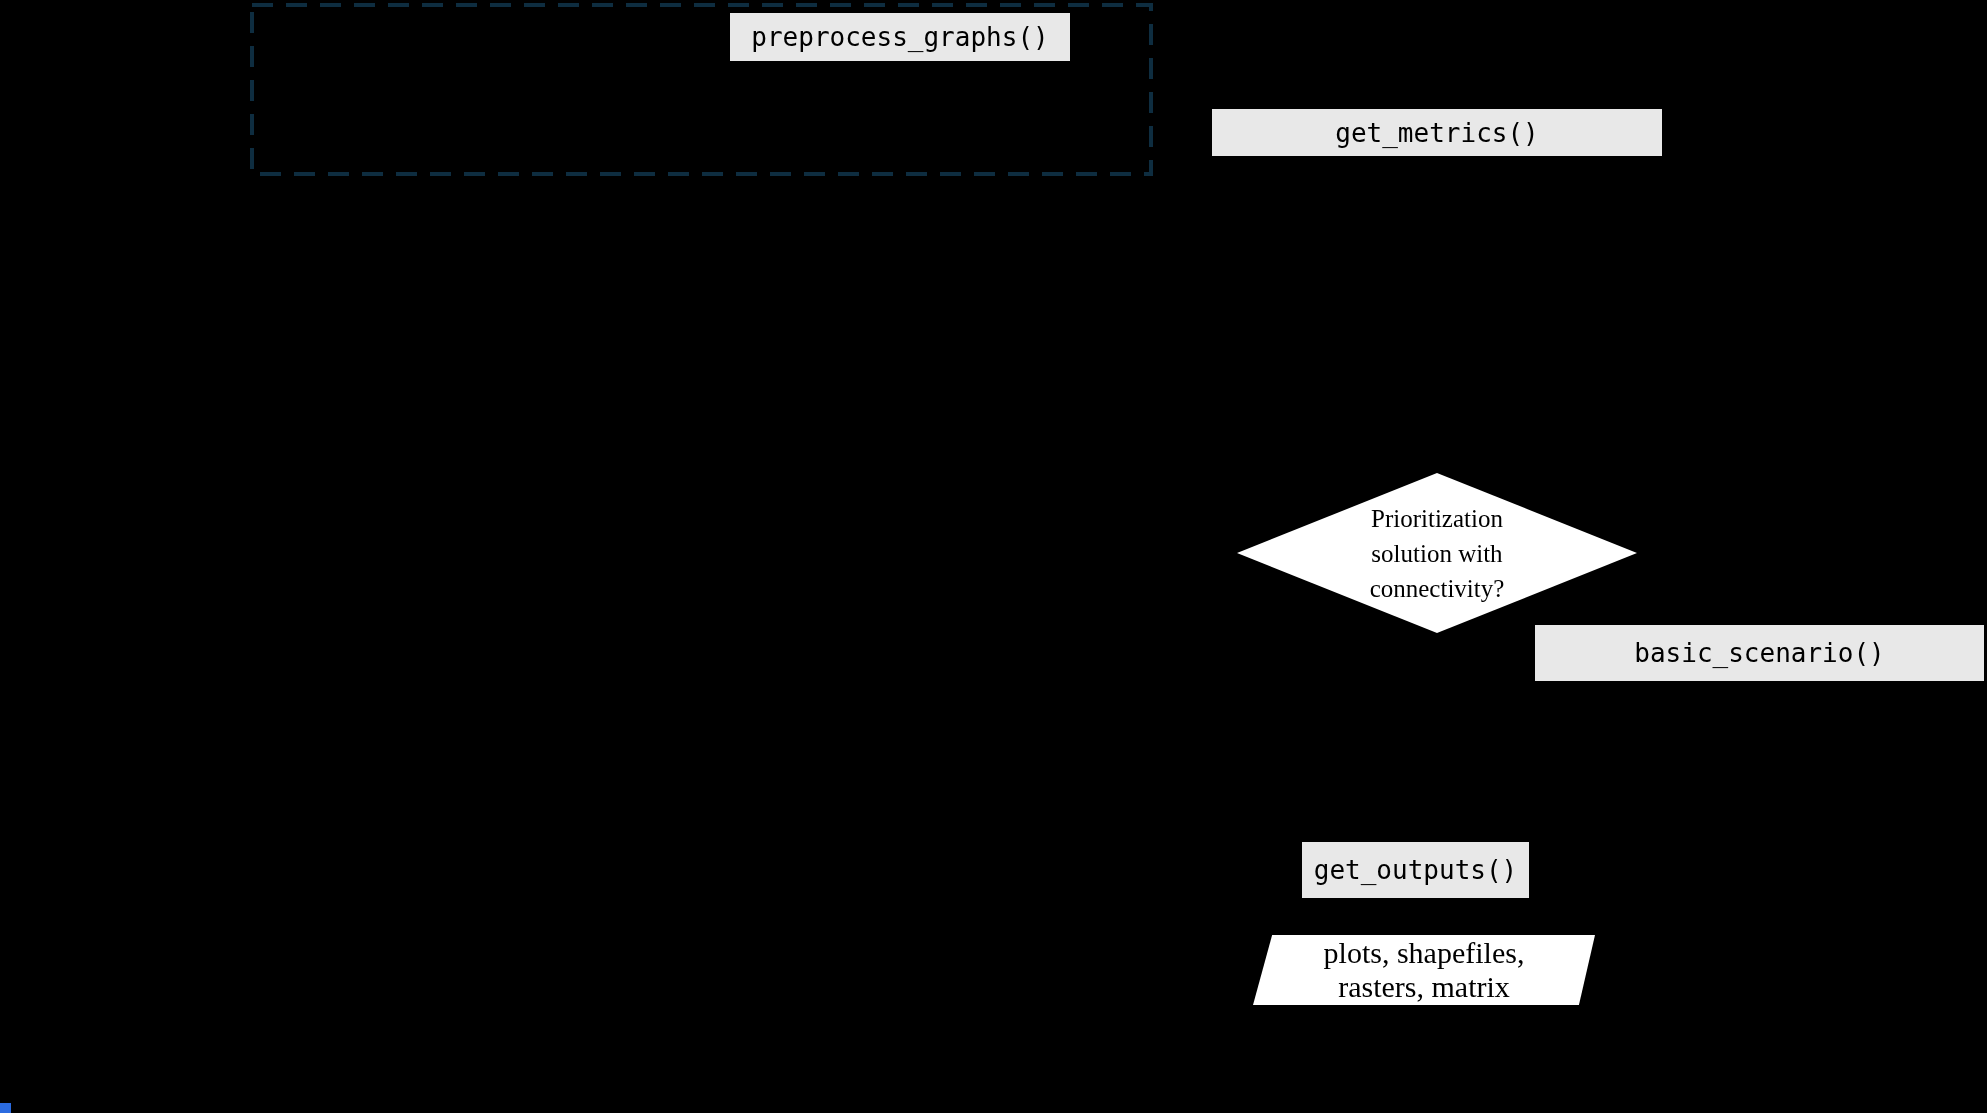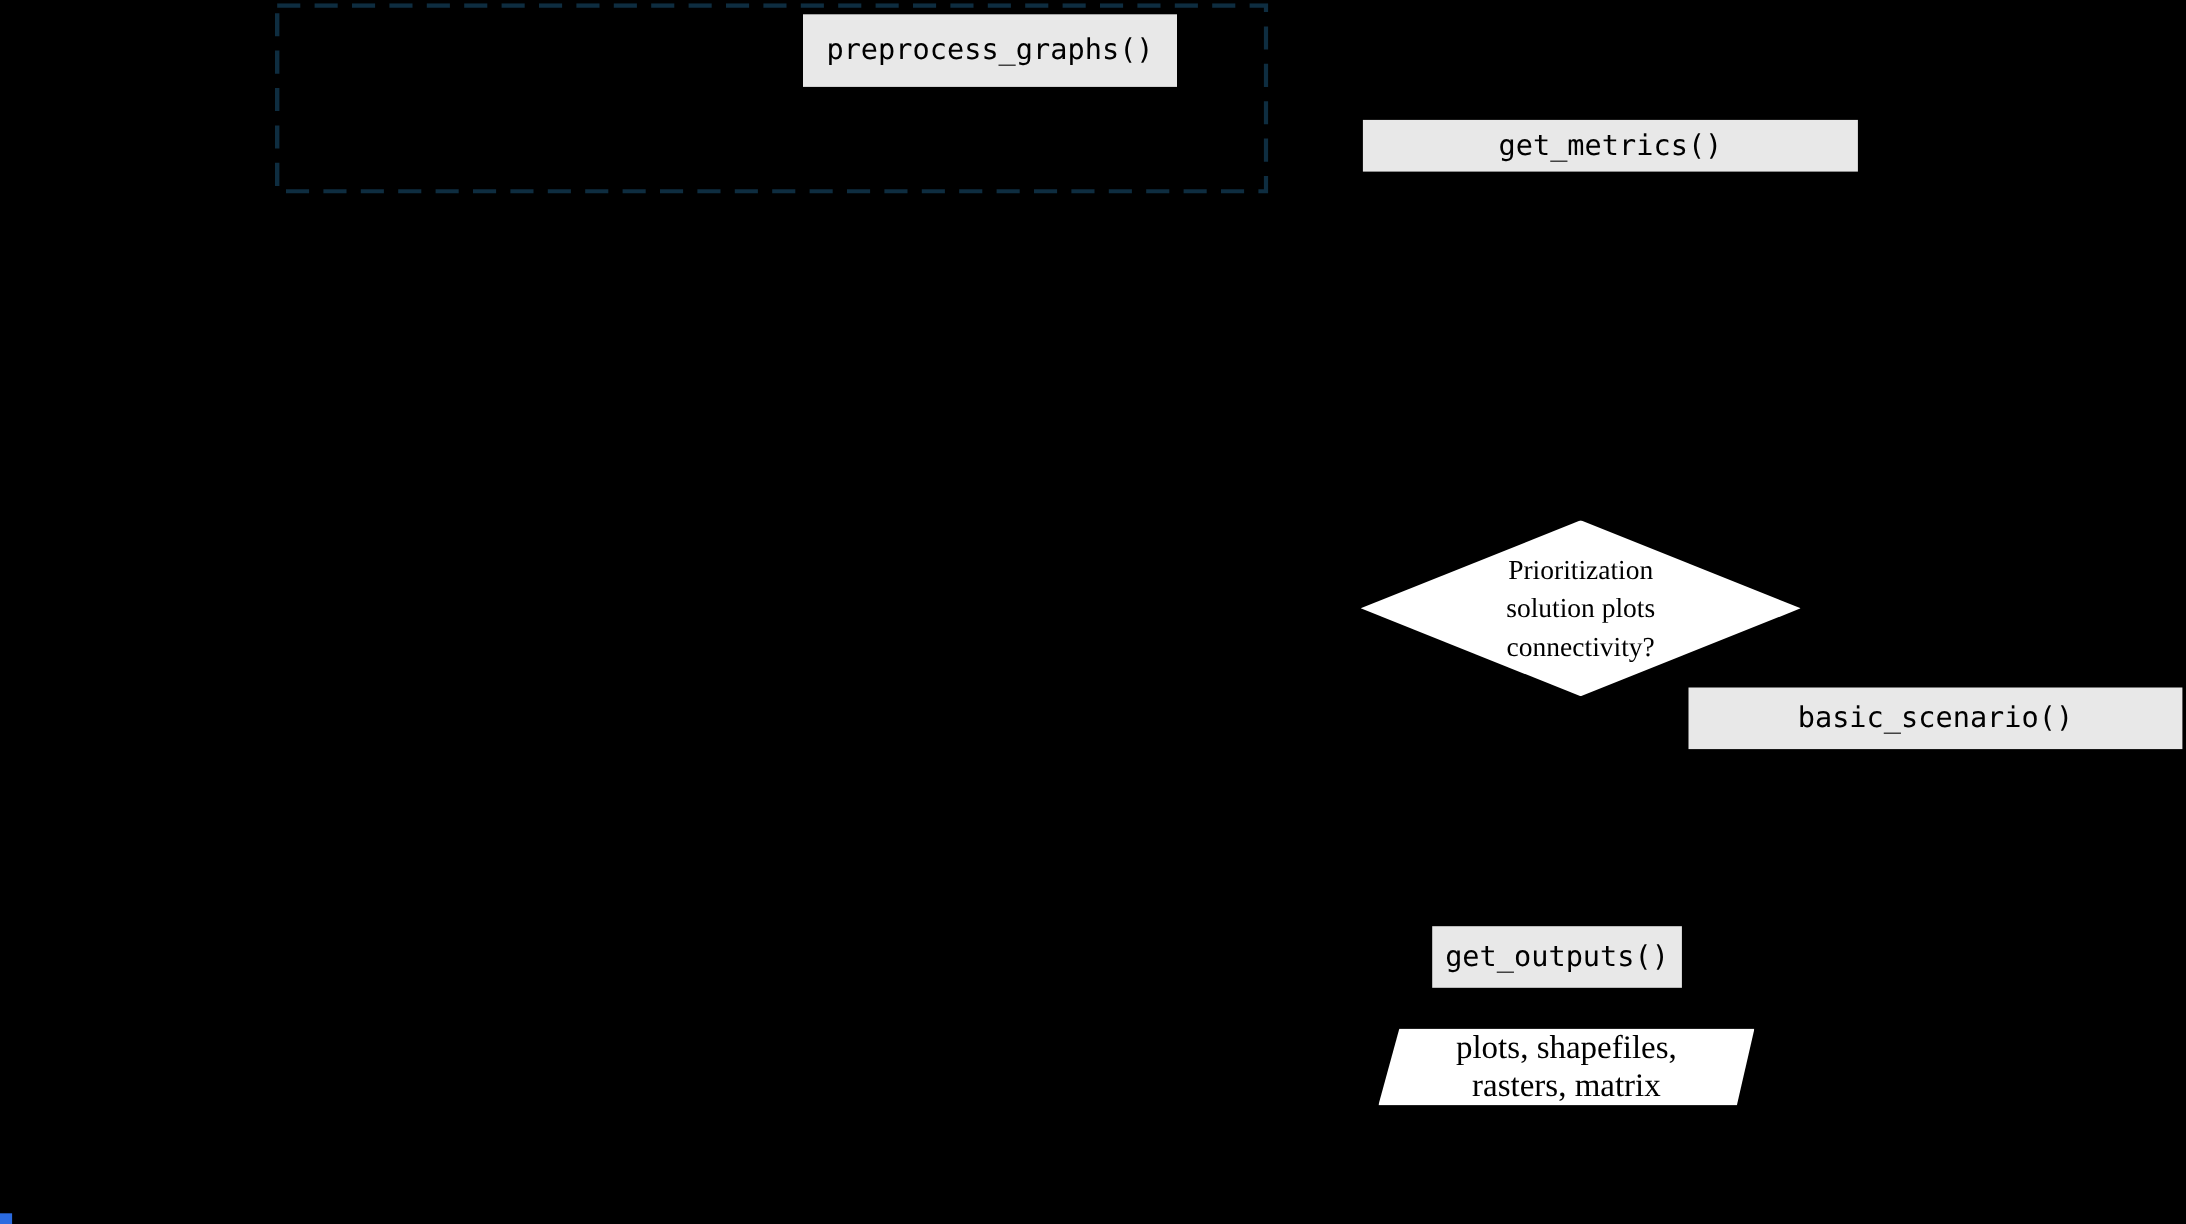--- a/index.html
+++ b/index.html
@@ -17,22 +17,22 @@
   .group-outline svg{display:block;width:100%;height:100%;}
   .fnbox{
     position:absolute;
     background:var(--node-fill,#e8e8e8);
     color:var(--text,#000);
     display:flex;align-items:center;justify-content:center;
     font-family:"DejaVu Sans Mono", monospace;
     font-size:26px;
     white-space:nowrap;
   }
-  .box-preprocess{left:730px;top:13px;width:340px;height:66px;}
-  .box-metrics{left:1212px;top:109px;width:450px;height:47px;margin-left:27px;}
+  .box-preprocess{left:730px;top:13px;width:340px;height:48px;}
+  .box-metrics{left:1212px;top:109px;width:450px;height:47px;}
   .box-connectivity{left:888px;top:624px;width:451px;height:57px;}
   .box-basic{left:1535px;top:625px;width:449px;height:56px;}
   .box-outputs{left:1302px;top:842px;width:227px;height:56px;}
   .diamond{
     position:absolute;left:1237px;top:473px;width:400px;height:160px;
     background:var(--decision-fill,#fff);
     clip-path:polygon(50% 0, 100% 50%, 50% 100%, 0 50%);
     display:flex;flex-direction:column;align-items:center;justify-content:center;
     color:var(--text,#000);
     font-family:"Liberation Serif","DejaVu Serif",serif;
@@ -66,21 +66,21 @@
   <div class="fnbox box-preprocess">
     <span>preprocess_graphs()</span>
   </div>
 
   <div class="fnbox box-metrics">
     <span>get_metrics()</span>
   </div>
 
   <div class="diamond">
     <div>Prioritization</div>
-    <div>solution plots</div>
+    <div>solution with</div>
     <div>connectivity?</div>
   </div>
 
 
   <div class="fnbox box-basic">
     <span>basic_scenario()</span>
   </div>
 
   <div class="fnbox box-outputs">
     <span>get_outputs()</span>

